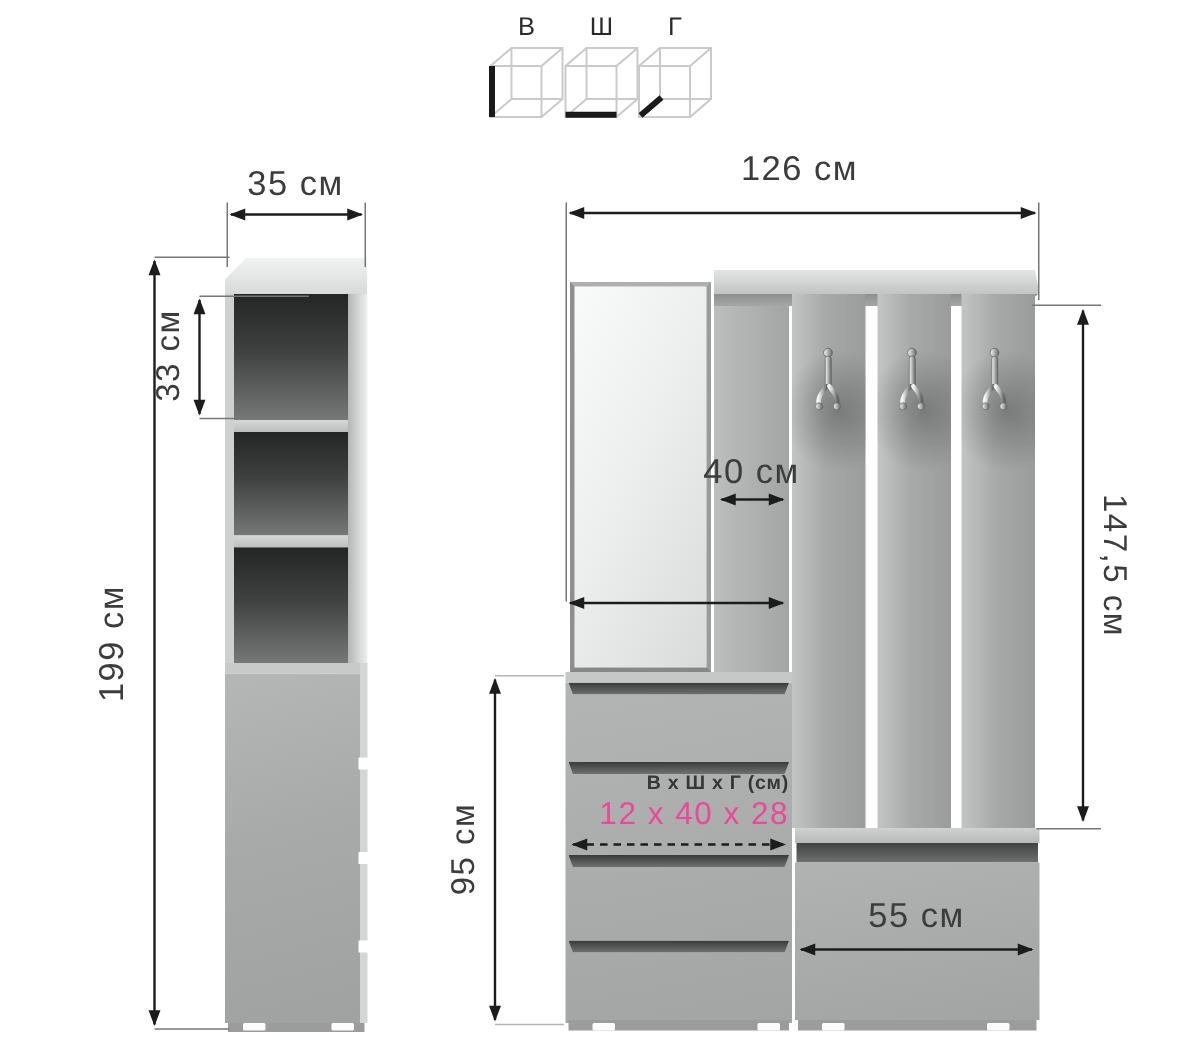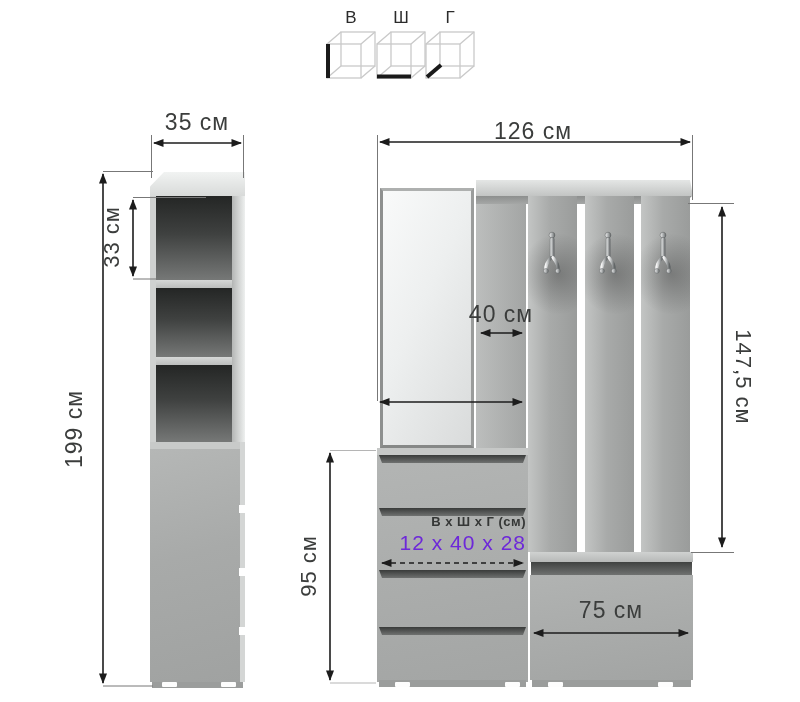--- a/index.html
+++ b/index.html
@@ -53,21 +53,21 @@
       radial-gradient(55px 60px at 62% 78px, rgba(25,25,25,.30), rgba(0,0,0,0) 68%),
       linear-gradient(90deg,#c3c5c4 0%,#a8aaa9 45%,#9a9c9b 100%);}
   .ru-drawers{left:377px;top:448px;width:151px;height:234px;
     background:linear-gradient(170deg,#b3b5b4,#a3a5a4);
     border-top:7px solid #c6c8c7;box-sizing:border-box;}
   .groove{position:absolute;height:8px;
     background:linear-gradient(180deg,#393b3a,#6f7170);
     clip-path:polygon(0 0,100% 0,calc(100% - 3px) 100%,3px 100%);}
   .drawer-info{left:379px;top:514px;width:147px;text-align:right;}
   .drawer-info .t1{font-size:13px;font-weight:bold;letter-spacing:.5px;color:#353736;}
-  .drawer-info .t2{font-size:21px;letter-spacing:1px;color:#6d28d9;margin-top:2px;}
+  .drawer-info .t2{font-size:21px;letter-spacing:1px;color:#ec4899;margin-top:2px;}
   .ru-bench-top{left:530px;top:552px;width:163px;height:10px;
     background:linear-gradient(180deg,#d0d2d1,#b7b9b8);}
   .ru-bench-groove{left:531px;top:562px;width:161px;height:13px;
     background:linear-gradient(180deg,#404241,#6f7170);}
   .ru-bench-front{left:530px;top:575px;width:163px;height:105px;
     background:linear-gradient(170deg,#b1b3b2,#a2a4a3);}
 </style>
 </head>
 <body>
 
@@ -220,19 +220,19 @@
       <line x1="722" y1="207" x2="722" y2="547" marker-start="url(#ah-s)" marker-end="url(#ah-e)"></line>
       <line x1="330" y1="453" x2="330" y2="680" marker-start="url(#ah-s)" marker-end="url(#ah-e)"></line>
       <line x1="534" y1="633" x2="688" y2="633" marker-start="url(#ah-s)" marker-end="url(#ah-e)"></line>
       <line x1="382" y1="563" x2="523" y2="563" stroke-dasharray="5 4" marker-start="url(#ah-s)" marker-end="url(#ah-e)"></line>
     </g>
   </svg>
 
   <div class="dim" style="left:147px;top:110px;width:100px;">35 см</div>
   <div class="dim vert-ccw" style="left:24px;top:417px;width:100px;">199 см</div>
   <div class="dim vert-ccw" style="left:67px;top:225px;width:90px;font-size:22px;">33 см</div>
-  <div class="dim" style="left:453px;top:119px;width:160px;">126 см</div>
+  <div class="dim" style="left:453px;top:100px;width:160px;">126 см</div>
   <div class="dim" style="left:441px;top:302px;width:120px;">40 см</div>
   <div class="dim vert-cw" style="left:683px;top:365px;width:120px;font-size:22px;">147,5 см</div>
   <div class="dim vert-ccw" style="left:259px;top:554px;width:100px;font-size:22px;">95 см</div>
-  <div class="dim" style="left:551px;top:598px;width:120px;">75 см</div>
+  <div class="dim" style="left:551px;top:598px;width:120px;">55 см</div>
 
 </div>
 
 </body></html>

